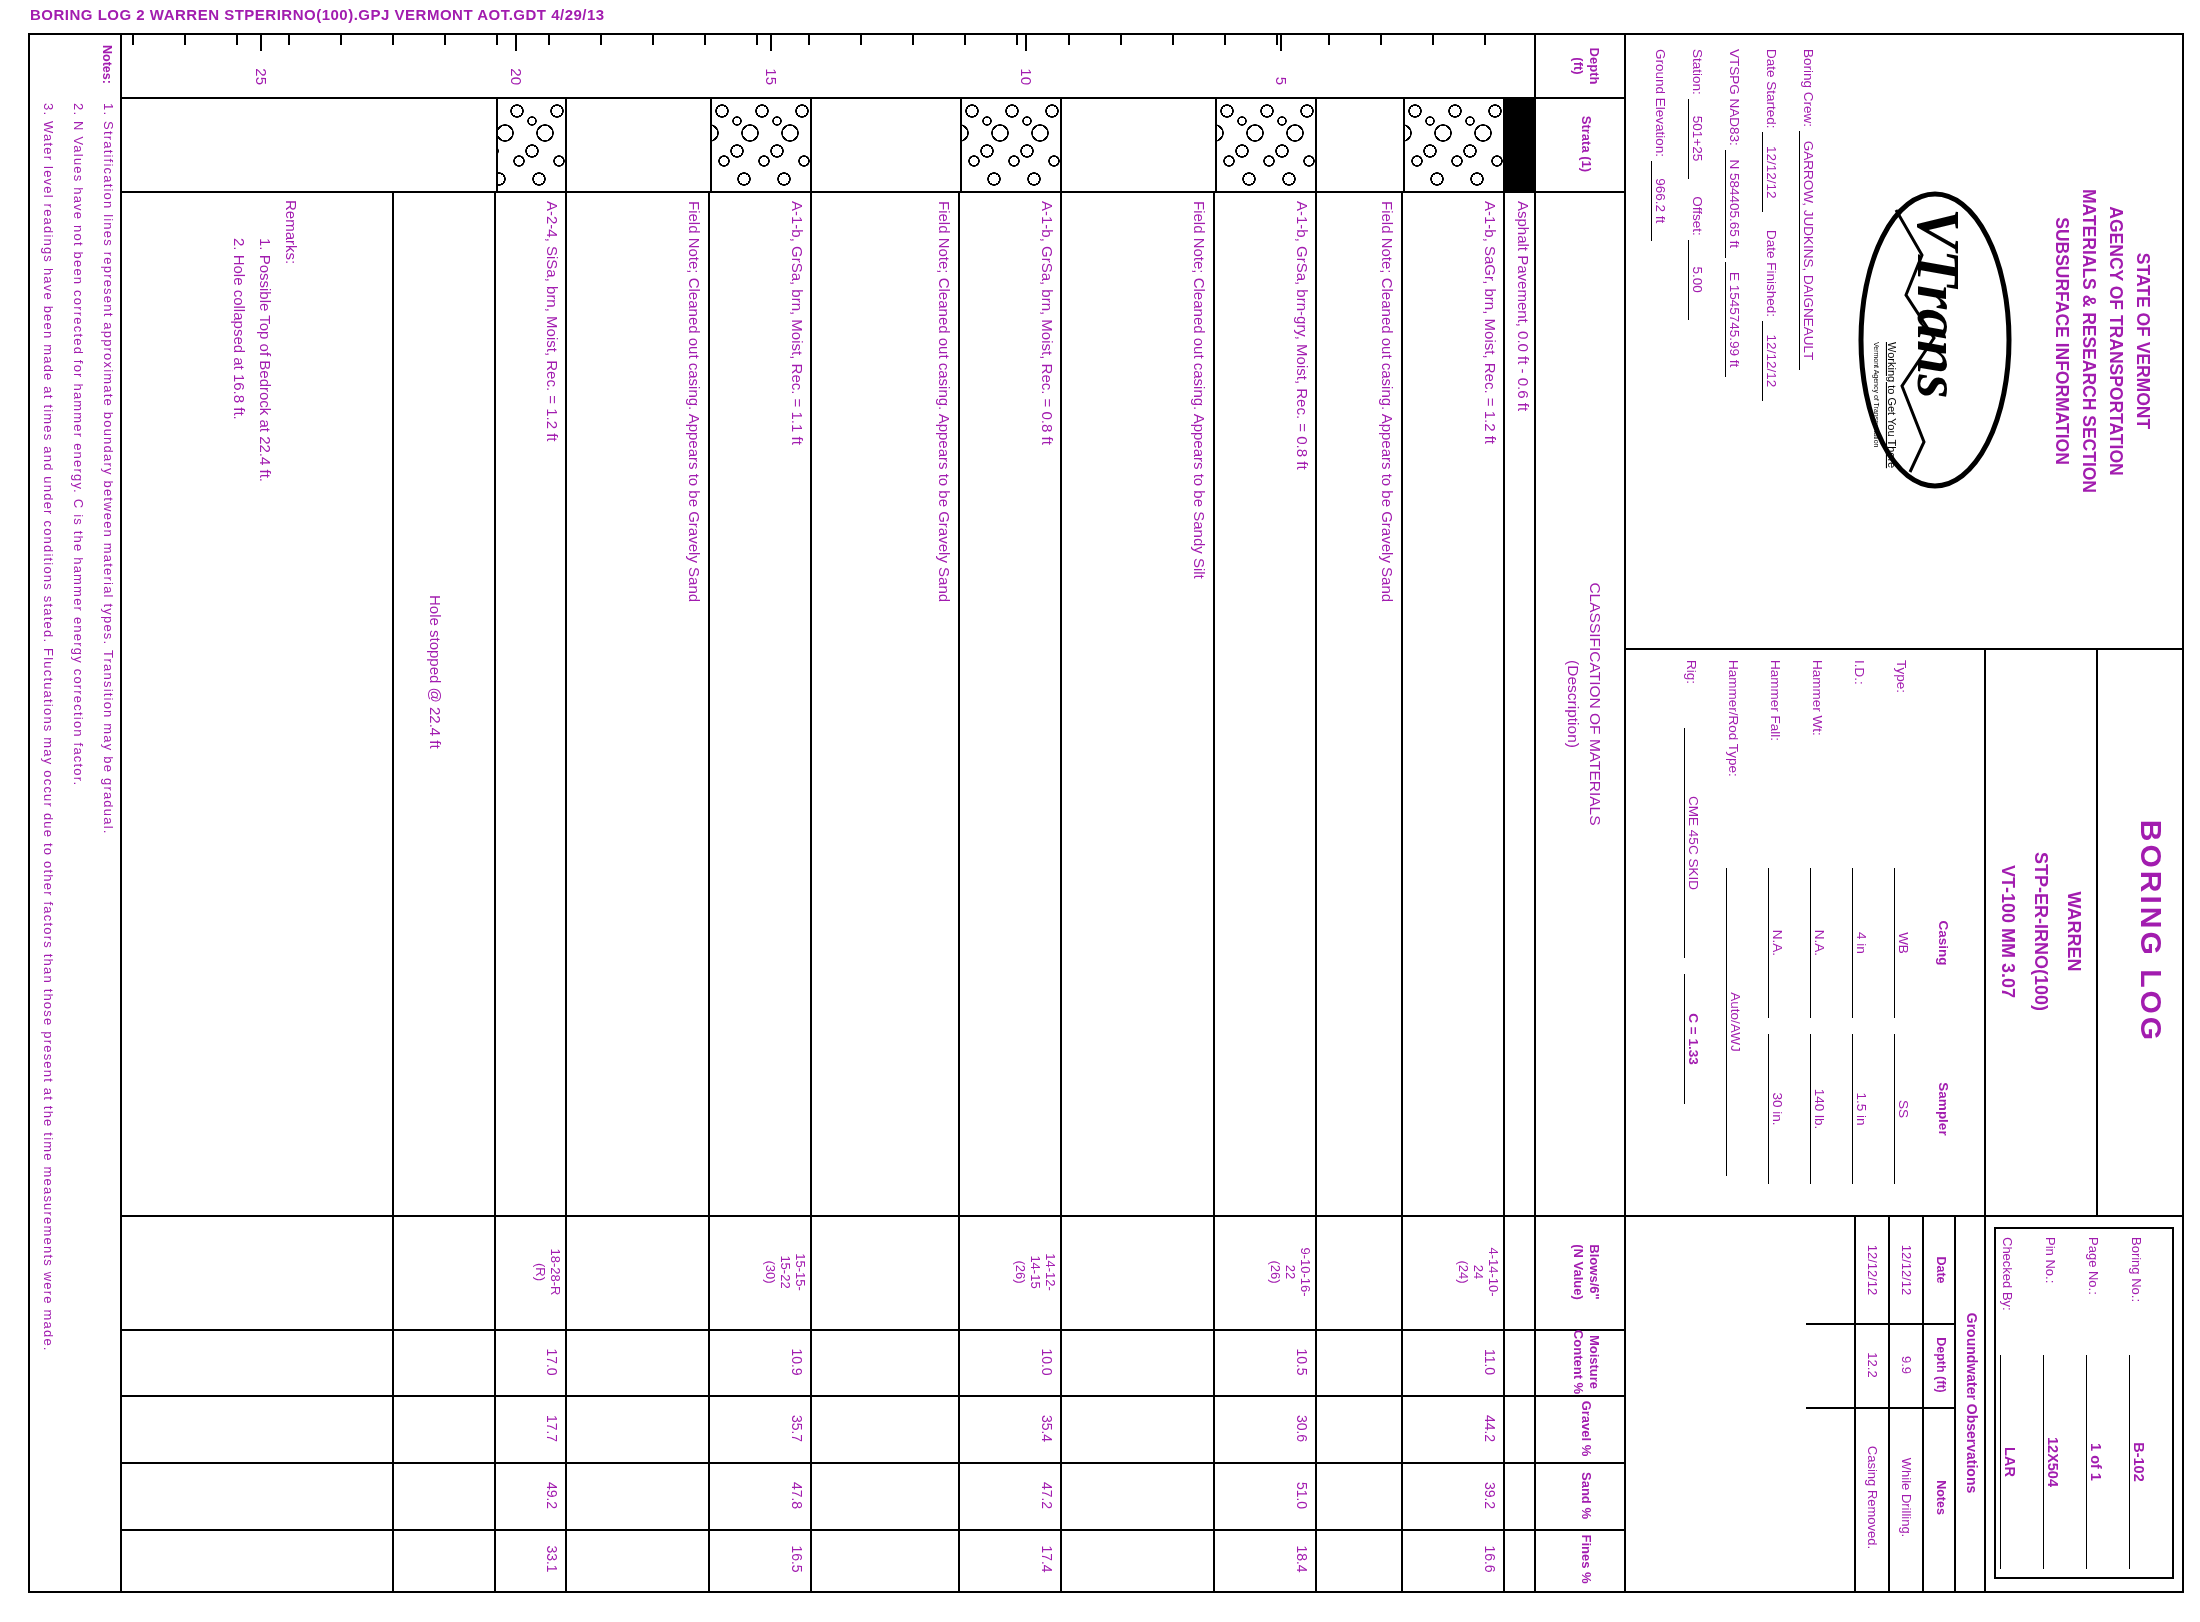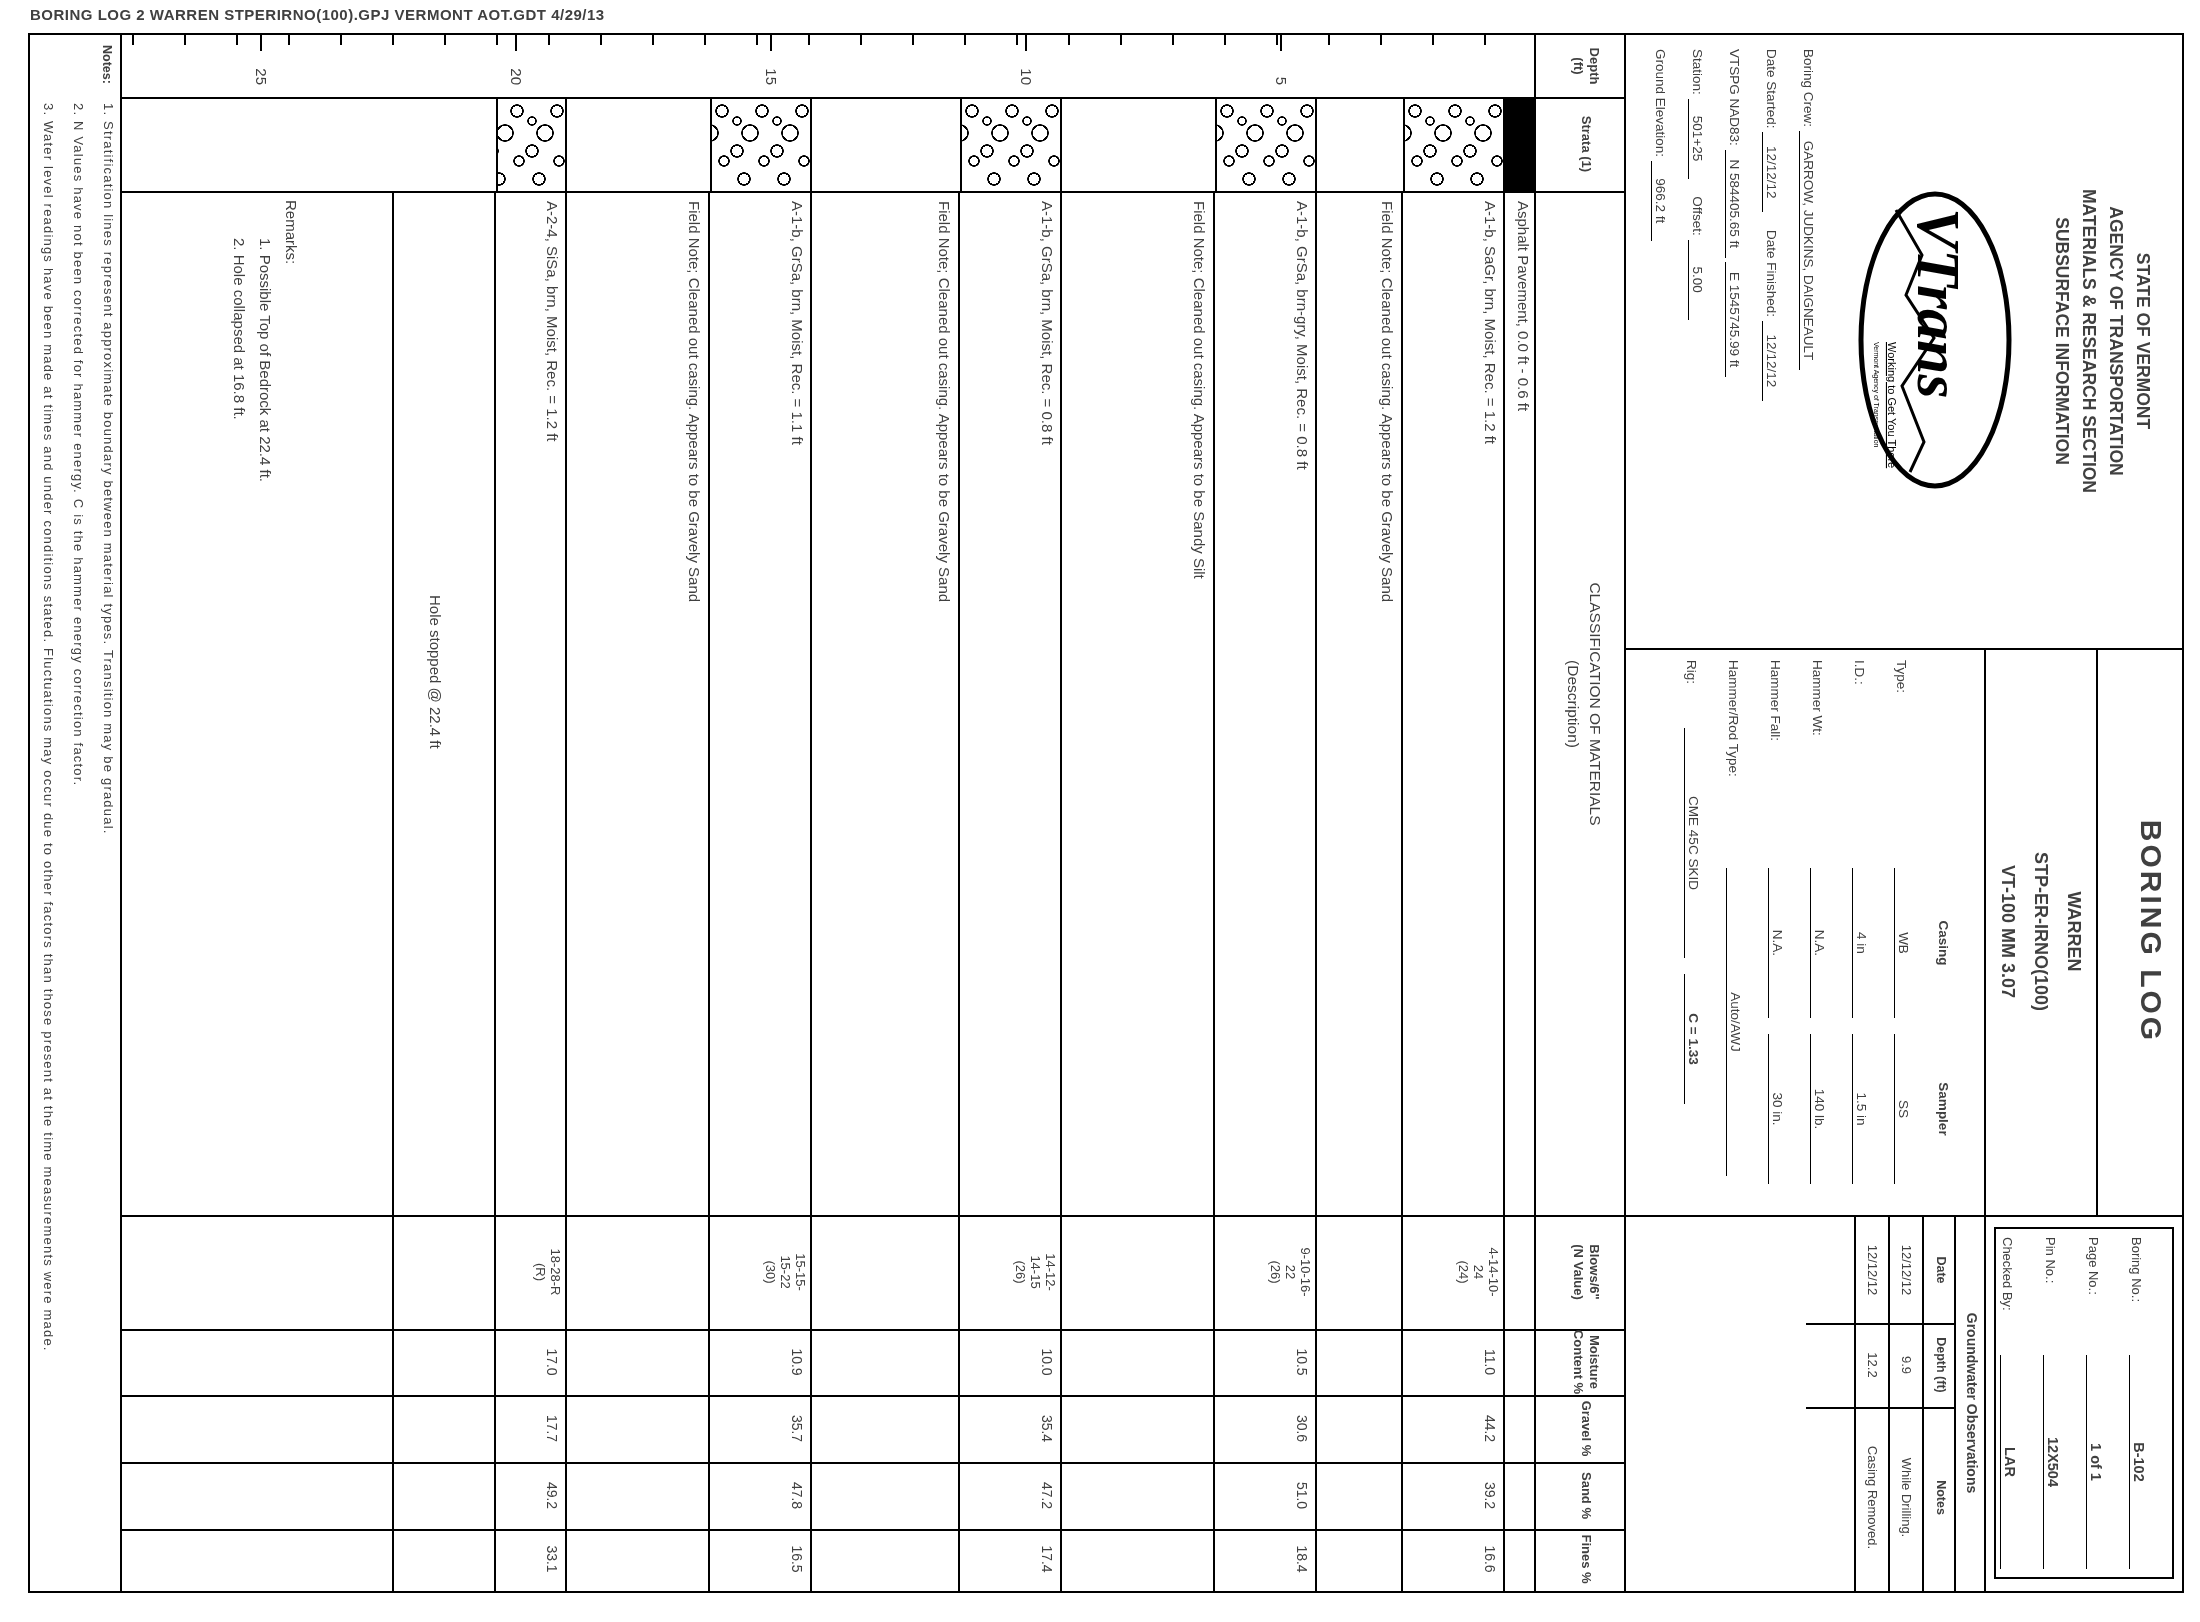--- a/index.html
+++ b/index.html
@@ -1,17 +1,17 @@
 <!DOCTYPE html>
 <html><head>
 <meta charset="utf-8">
 <style>
   html,body{margin:0;padding:0;background:#fff;}
   .page{position:relative;width:2200px;height:1622px;background:#fff;overflow:hidden;
-        font-family:"Liberation Sans",sans-serif;color:#404040;}
+        font-family:"Liberation Sans",sans-serif;color:#a21caf;}
   .caption{position:absolute;left:30px;top:6px;font-size:15px;font-weight:bold;letter-spacing:.5px;white-space:nowrap;}
   .formwrap{position:absolute;left:28px;top:33px;width:2162px;height:1560px;}
   .portrait{position:relative;width:1560px;height:2156px;transform-origin:0 0;
             transform:rotate(90deg) translateY(-100%);background:#fff;
             border:2px solid #000;box-sizing:border-box;}
   .hl{position:absolute;height:2px;background:#000;}
   .vl{position:absolute;width:2px;background:#000;}
   .sep{position:absolute;left:158px;width:1398px;height:1.5px;background:#000;}
   
   .agency{position:absolute;left:0;top:26px;width:612px;text-align:center;font-size:17.5px;font-weight:bold;line-height:27px;}

